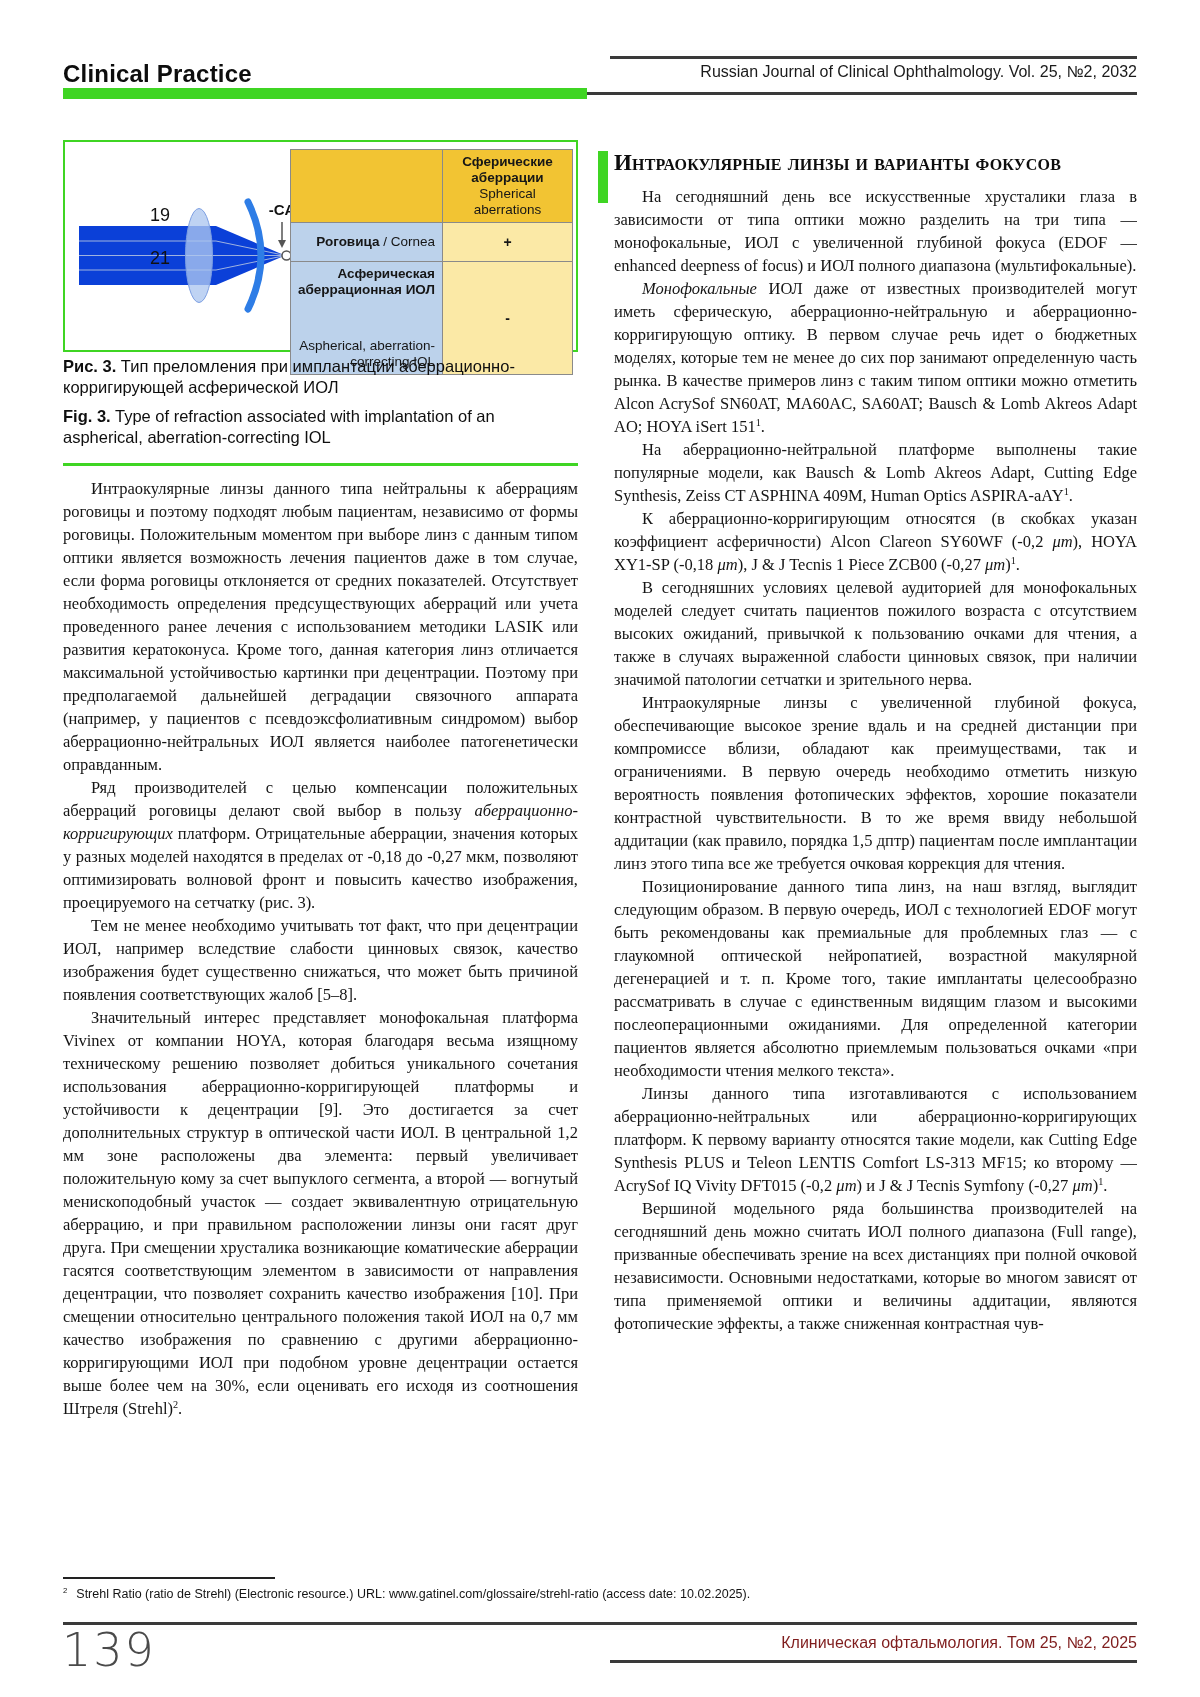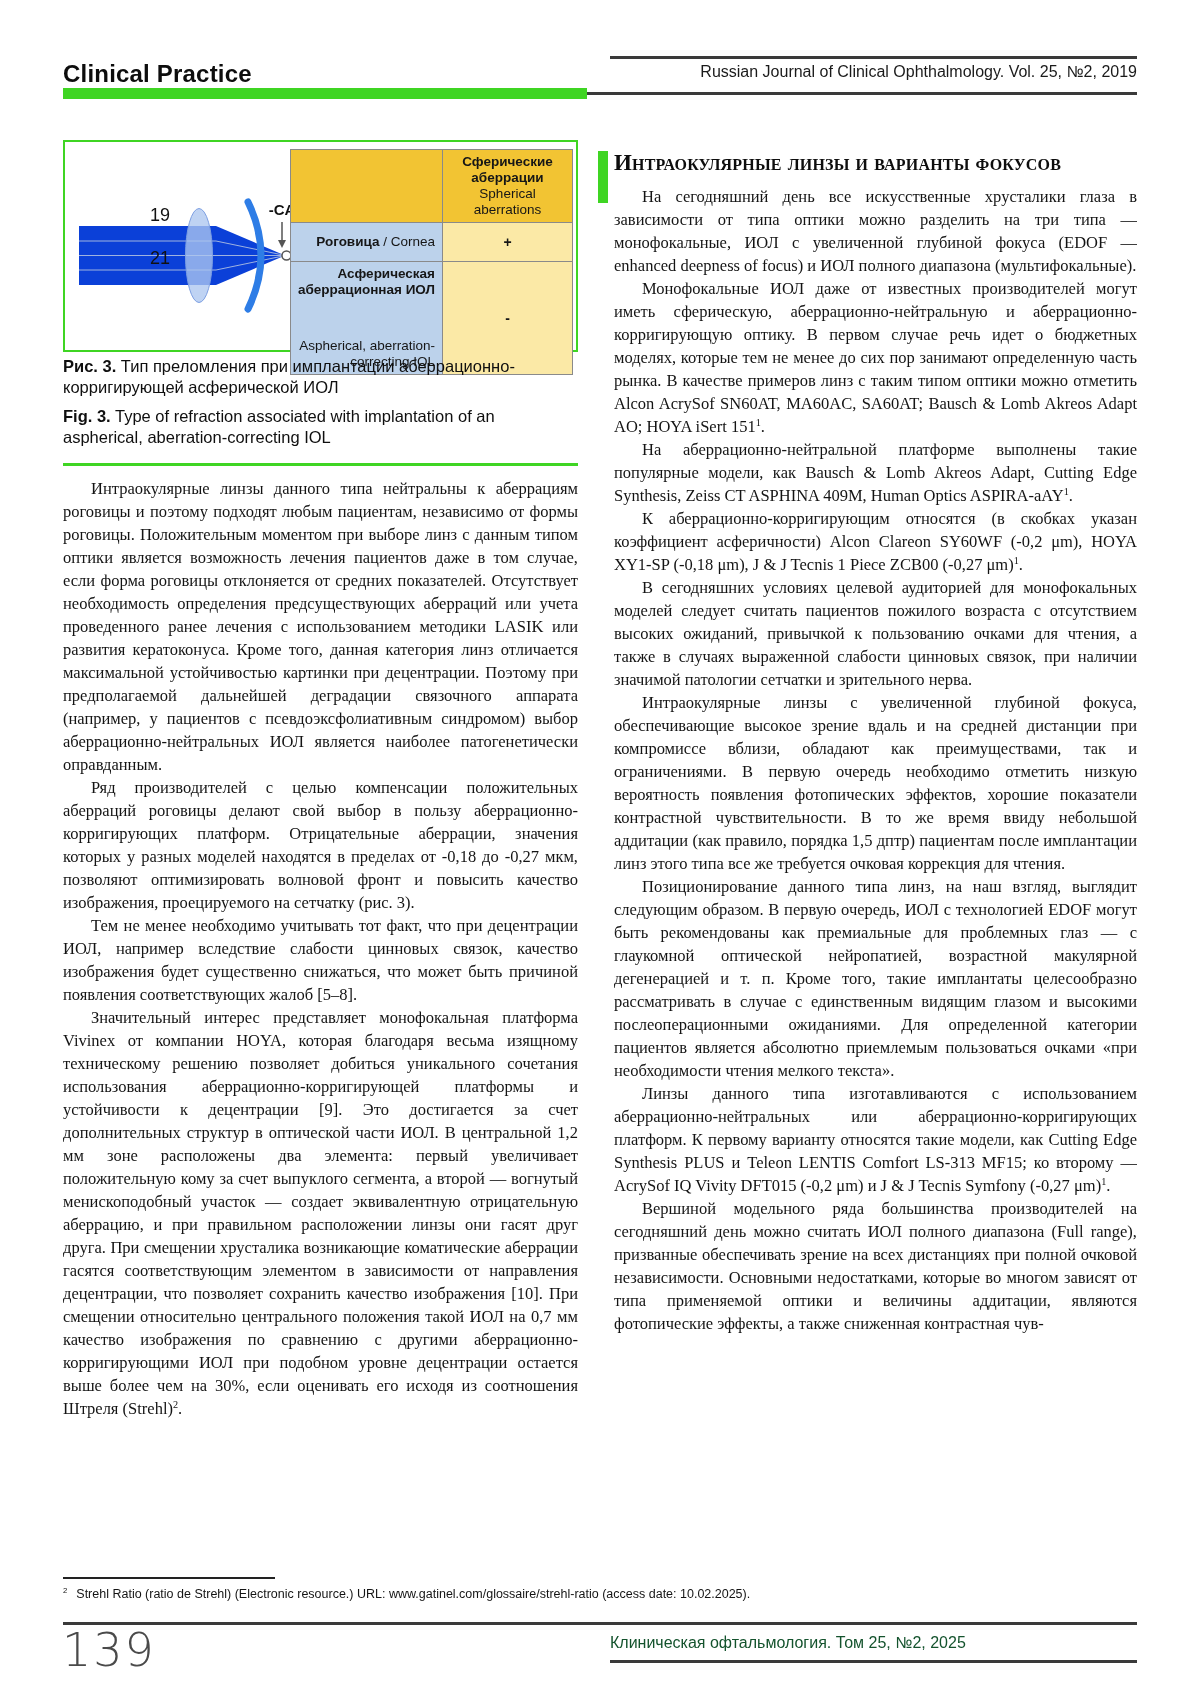--- a/index.html
+++ b/index.html
@@ -53,46 +53,46 @@
 
   
   .col{position:absolute;font-size:16.5px;line-height:23px;text-align:justify;color:#141414;
        hyphens:auto;-webkit-hyphens:auto;overflow:hidden;}
   .col .para{margin:0;text-indent:28px;}
   .col-left{left:63px;top:477px;width:515px;height:1092px;}
   .col-right{left:614px;top:148px;width:523px;height:1424px;}
   .section-heading{margin:0 0 7px 0;font-family:"Liberation Serif",serif;font-weight:bold;
                    font-variant:small-caps;font-size:23px;line-height:30px;letter-spacing:.2px;color:#0d0d0d;}
   .heading-green-bar{position:absolute;left:598px;top:151px;width:10px;height:52px;background:var(--accent-green);}
-  .r-i{margin-top:18px;}
+  .r-i{font-style:italic;margin-top:18px;}
   .r-b{font-weight:bold;}
   sup{font-size:62%;line-height:0;vertical-align:super;}
 
   
   .footnote-rule{position:absolute;left:63px;top:1577px;width:212px;height:2px;background:#222;}
   .footnote{position:absolute;left:63px;top:1586px;width:1074px;
             font-family:"Liberation Sans",sans-serif;font-size:12.5px;line-height:16px;color:#141414;}
   .footnote sup{margin-right:9px;}
 
   
   .ftr-rule-main{position:absolute;left:63px;top:1622px;width:1074px;height:3px;background:var(--rule-dark);}
   .ftr-page-number{position:absolute;left:62px;top:1627px;font-family:"DejaVu Sans","Liberation Sans",sans-serif;
                    font-weight:200;font-size:46px;line-height:1;letter-spacing:2px;color:var(--page-number-gray);}
-  .ftr-journal{position:absolute;left:610px;top:1634px;width:527px;
-               font-family:"Liberation Sans",sans-serif;font-size:16px;color:#14532d;}
+  .ftr-journal{position:absolute;left:610px;top:1634px;width:527px;text-align:right;
+               font-family:"Liberation Sans",sans-serif;font-size:16px;color:#7f1d1d;}
   .ftr-rule-sub{position:absolute;left:610px;top:1660px;width:527px;height:3px;background:var(--rule-dark);}
 </style>
 </head>
 <body>
 
 <div class="page">
 
   <div class="hdr-rule-top-right"></div>
   <div class="hdr-section">Clinical Practice</div>
-  <div class="hdr-journal">Russian Journal of Clinical Ophthalmology. Vol. 25, №2, 2019</div>
+  <div class="hdr-journal">Russian Journal of Clinical Ophthalmology. Vol. 25, №2, 2032</div>
   <div class="hdr-green-bar"></div>
   <div class="hdr-dark-line"></div>
 
   <div class="figure-box">
     <svg class="diagram-svg" width="230" height="208" viewBox="0 0 230 208">
       <polygon points="14,84 151,84 220,113.5 151,143 14,143" fill="#0B40D8"></polygon>
       <polyline points="14,99 151,99 218,113" fill="none" stroke="#9FB3E0" stroke-width="1"></polyline>
       <polyline points="14,113.5 151,113.5 218,113.5" fill="none" stroke="#9FB3E0" stroke-width="1"></polyline>
       <polyline points="14,128 151,128 218,114" fill="none" stroke="#9FB3E0" stroke-width="1"></polyline>
       <ellipse cx="134" cy="113.5" rx="13.5" ry="47" fill="#ADC6F0" fill-opacity="0.78" stroke="#7D9FE2" stroke-width="1"></ellipse>

